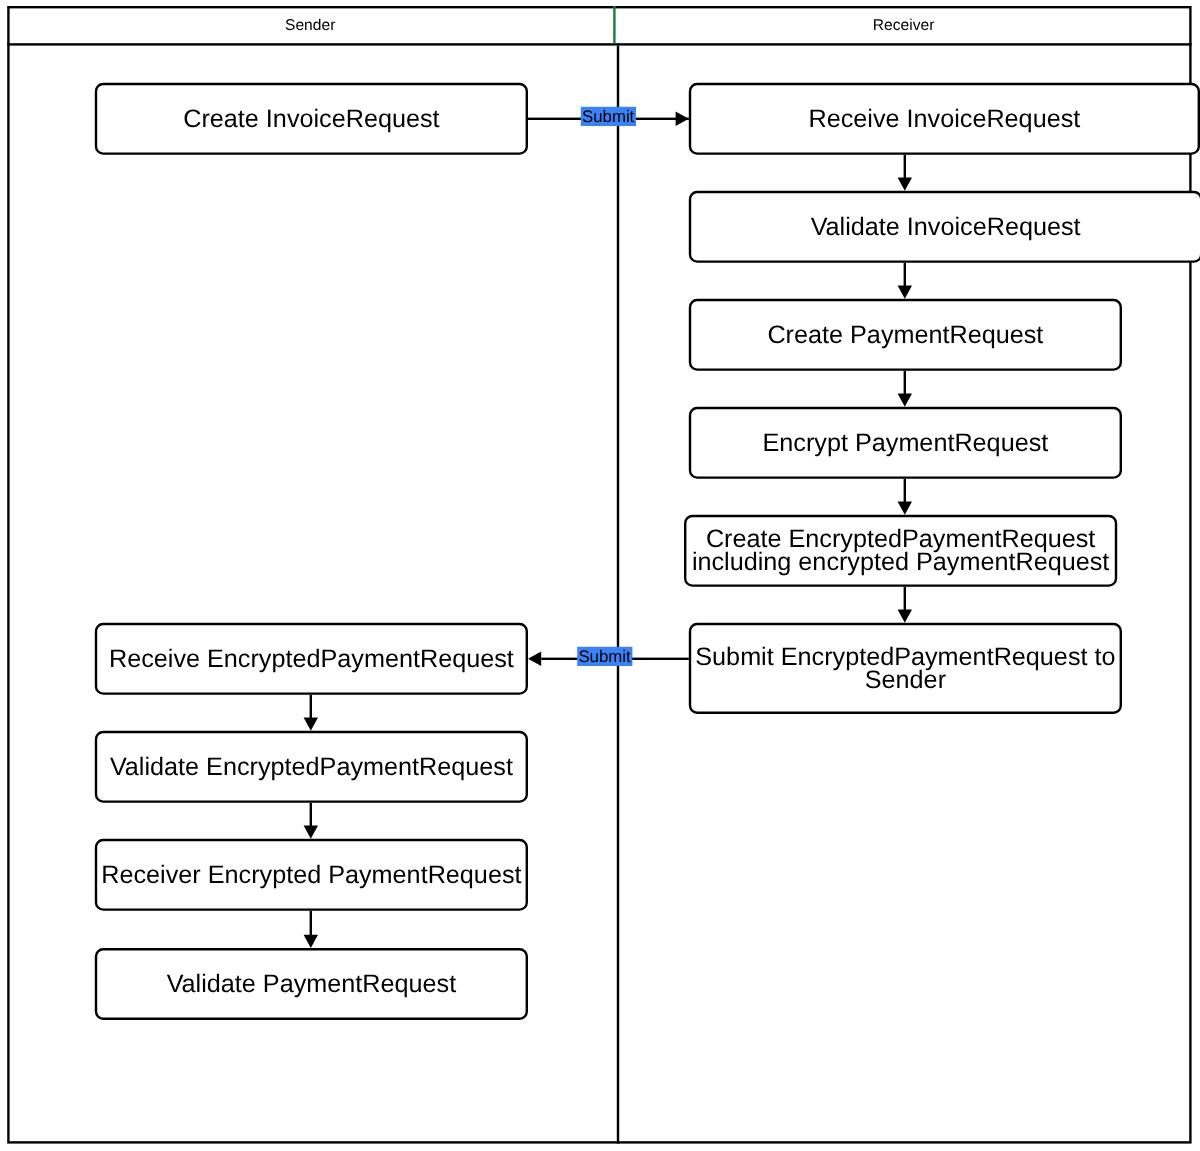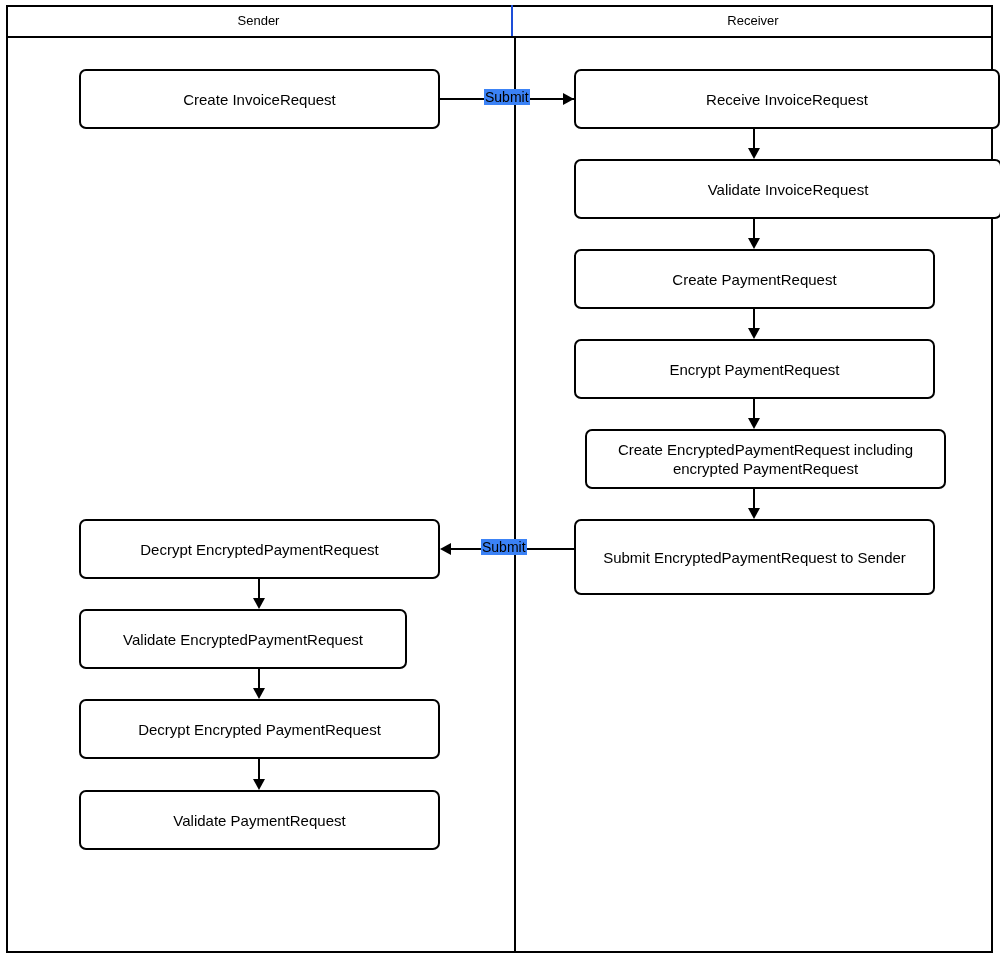--- a/index.html
+++ b/index.html
@@ -46,21 +46,21 @@
   }
   .lane-header {
     display: flex;
     align-items: center;
     justify-content: center;
     font-size: 13px;
     line-height: 1;
     box-sizing: border-box;
     height: 100%;
   }
-  .lane-header.left  { width: 507px; border-right: 2px solid #1d4ed8; }
+  .lane-header.left  { width: 507px; border-right: 2px solid #15803d; }
   .lane-header.right { flex: 1 1 auto; }
 
   .lane-divider {
     position: absolute;
     left: 514px;
     top: 38px;
     width: 2px;
     height: 915px;
     background: #000000;
   }
@@ -69,21 +69,21 @@
   .node {
     position: absolute;
     box-sizing: border-box;
     border: 2px solid #000000;
     border-radius: 7px;
     background: #ffffff;
     display: flex;
     align-items: center;
     justify-content: center;
     text-align: center;
-    font-size: 15px;
+    font-size: 21px;
     line-height: 19px;
     padding: 2px 0;
     z-index: 3;
   }
 
   
   .conn-v {
     position: absolute;
     width: 2px;
     background: #000000;
@@ -141,37 +141,37 @@
 
   <div class="lane-header-row">
     <div class="lane-header left">Sender</div>
     <div class="lane-header right">Receiver</div>
   </div>
 
   <div class="lane-divider"></div>
 
   <div class="node" style="left:79px;  top:69px;  width:361px; height:60px;">Create InvoiceRequest</div>
 
-  <div class="node" style="left:79px;  top:519px; width:361px; height:60px;">Decrypt EncryptedPaymentRequest</div>
-
-  <div class="node" style="left:79px;  top:609px; width:328px; height:60px;">Validate EncryptedPaymentRequest</div>
-
-  <div class="node" style="left:79px;  top:699px; width:361px; height:60px;">Decrypt Encrypted PaymentRequest</div>
+  <div class="node" style="left:79px;  top:519px; width:361px; height:60px;">Receive EncryptedPaymentRequest</div>
+
+  <div class="node" style="left:79px;  top:609px; width:361px; height:60px;">Validate EncryptedPaymentRequest</div>
+
+  <div class="node" style="left:79px;  top:699px; width:361px; height:60px;">Receiver Encrypted PaymentRequest</div>
 
   <div class="node" style="left:79px;  top:790px; width:361px; height:60px;">Validate PaymentRequest</div>
 
   <div class="node" style="left:574px; top:69px;  width:426px; height:60px;">Receive InvoiceRequest</div>
 
   <div class="node" style="left:574px; top:159px; width:428px; height:60px;">Validate InvoiceRequest</div>
 
   <div class="node" style="left:574px; top:249px; width:361px; height:60px;">Create PaymentRequest</div>
 
   <div class="node" style="left:574px; top:339px; width:361px; height:60px;">Encrypt PaymentRequest</div>
 
-  <div class="node" style="left:585px; top:429px; width:361px; height:60px;">Create EncryptedPaymentRequest including encrypted PaymentRequest</div>
+  <div class="node" style="left:570px; top:429px; width:361px; height:60px;">Create EncryptedPaymentRequest including encrypted PaymentRequest</div>
 
   <div class="node" style="left:574px; top:519px; width:361px; height:76px;">Submit EncryptedPaymentRequest to Sender</div>
 
   <div class="conn-h" style="left:440px; top:98px; width:134px;"></div>
   <div class="arrow-right" style="left:563px; top:93px;"></div>
   <div class="edge-label" style="left:484px; top:89px;">Submit</div>
 
   <div class="conn-v" style="left:753px; top:129px; height:23px;"></div>
   <div class="arrow-down" style="left:748px; top:148px;"></div>
 

